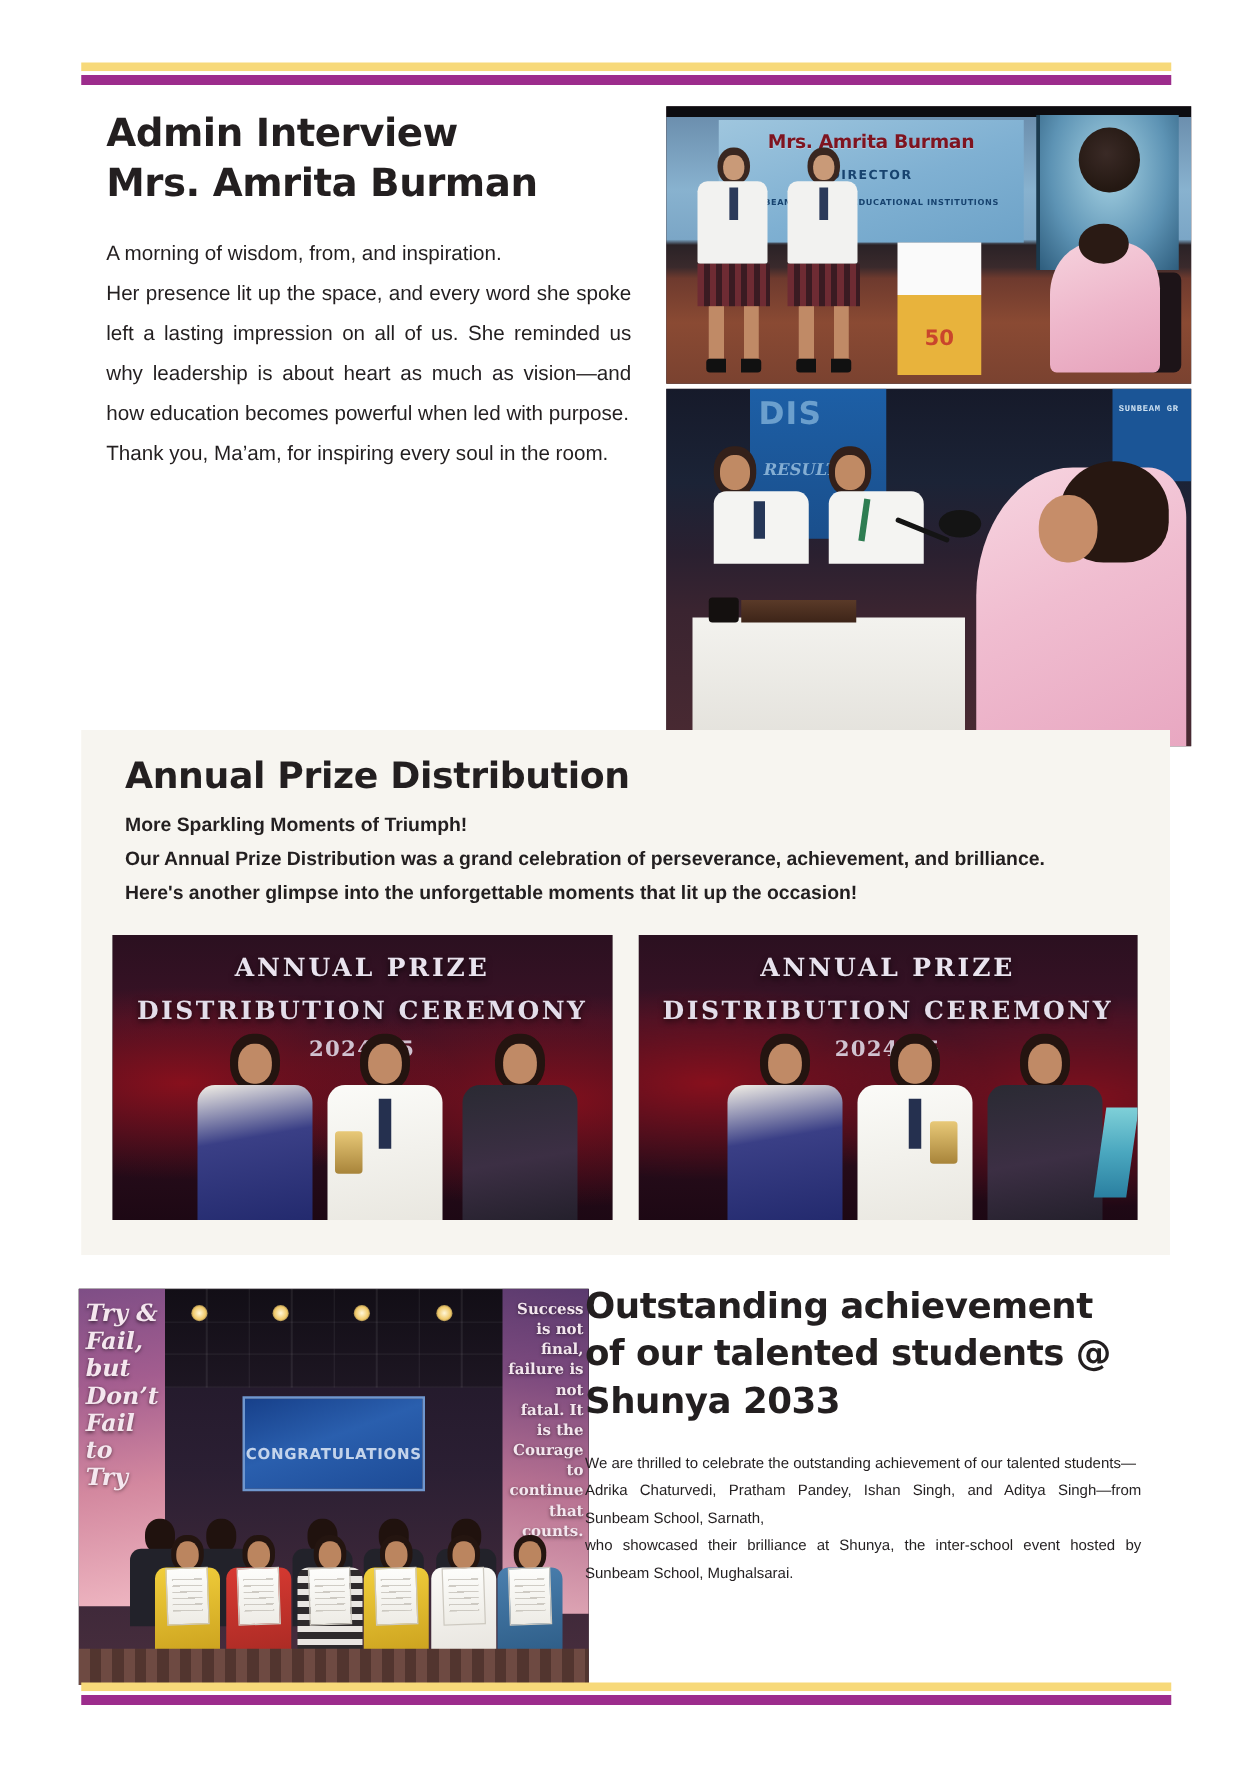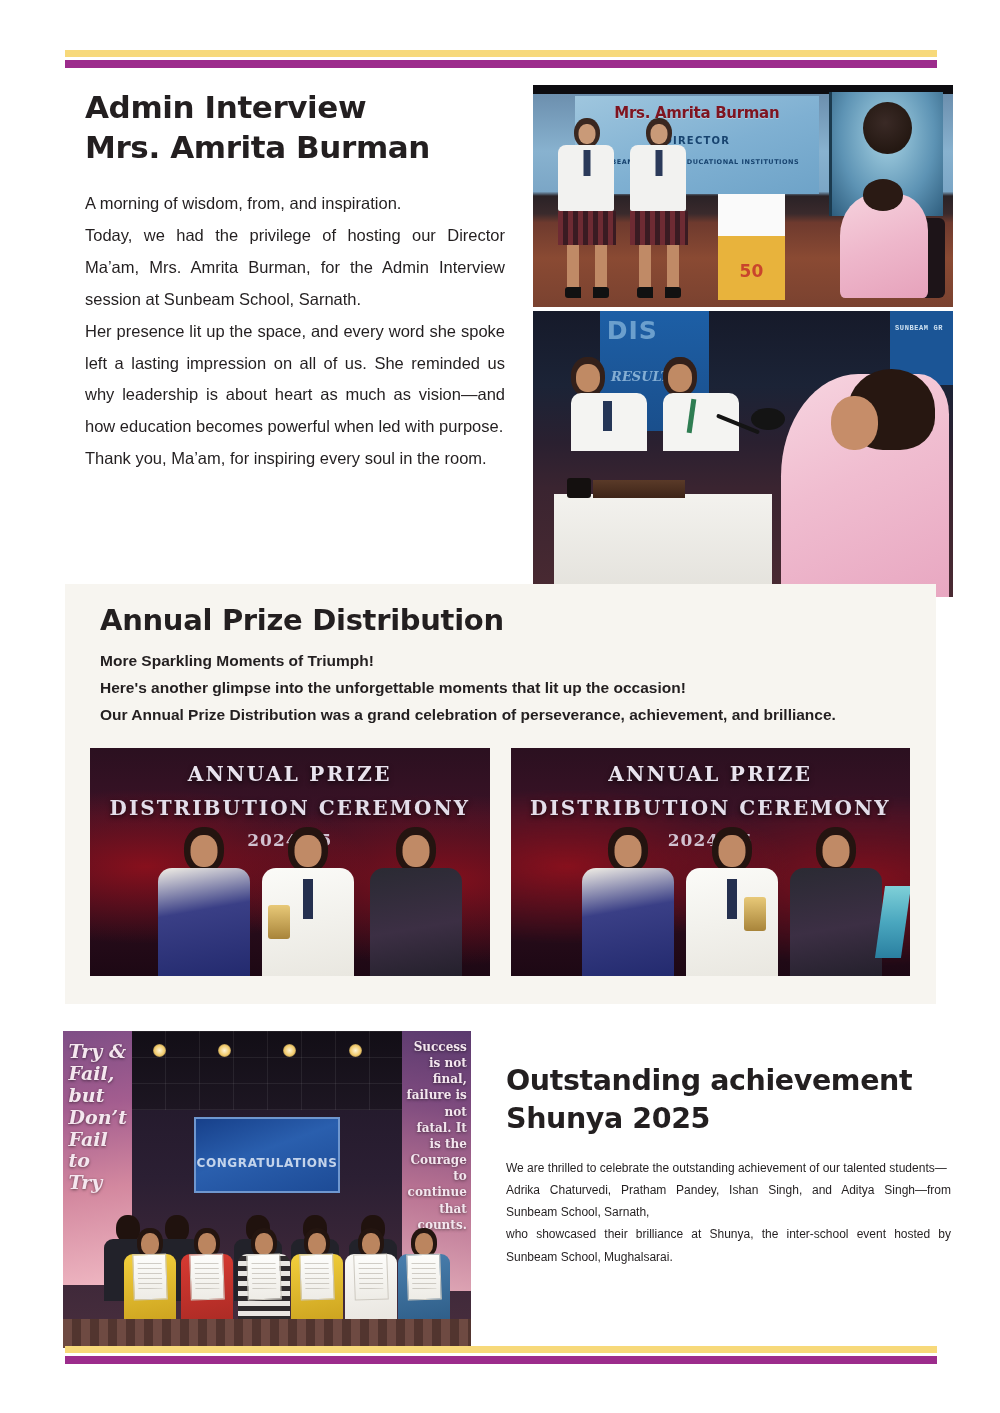--- a/index.html
+++ b/index.html
@@ -104,23 +104,22 @@
     height: 310px;
   }
   .shunya-photo {
     position: absolute;
     left: 63px; top: 5px;
     width: 408px;
     height: 317px;
   }
   .shunya-text {
     position: absolute;
-    left: 506px; top: 0px;
+    left: 468px; top: 0px;
     width: 445px;
-    margin-top: 36px;
   }
   .shunya-title {
     font-family: "DejaVu Sans", sans-serif;
     font-weight: 700;
     font-size: 28.5px;
     line-height: 1.33;
     letter-spacing: -0.4px;
     color: #231F20;
   }
   .shunya-body {
@@ -403,21 +402,20 @@
 
 <div class="sec-admin">
 
   <div class="admin-text">
     <div class="admin-title">
       <div>Admin Interview</div>
       <div>Mrs. Amrita Burman</div>
     </div>
     <div class="admin-body">
       <p>A morning of wisdom, from, and inspiration.</p>
-      <p>Today, we had the privilege of hosting our Director Ma’am, Mrs. Amrita Burman, for the Admin Interview session at Sunbeam School, Sarnath.</p>
       <p>Her presence lit up the space, and every word she spoke left a lasting impression on all of us. She reminded us why leadership is about heart as much as vision—and how education becomes powerful when led with purpose.</p>
       <p class="lastline">Thank you, Ma’am, for inspiring every soul in the room.</p>
     </div>
   </div>
 
   <div class="admin-photos">
 
     <div class="photo photo-1">
       <div class="ph1-bg"></div>
       <div class="ph1-banner">
@@ -495,22 +493,22 @@
       <div class="ph2-mic"></div>
     </div>
 
   </div>
 </div>
 
 <div class="sec-prize">
   <div class="prize-title">Annual Prize Distribution</div>
   <div class="prize-lines">
     <div>More Sparkling Moments of Triumph!</div>
+    <div>Our Annual Prize Distribution was a grand celebration of perseverance, achievement, and brilliance.</div>
     <div>Here's another glimpse into the unforgettable moments that lit up the occasion!</div>
-    <div>Our Annual Prize Distribution was a grand celebration of perseverance, achievement, and brilliance.</div>
   </div>
 
   <div class="prize-photos">
 
     <div class="photo">
       <div class="phP-bg"></div>
       <div class="phP-t1">ANNUAL PRIZE</div>
       <div class="phP-t2">DISTRIBUTION CEREMONY</div>
       <div class="phP-t3">2024-25</div>
 
@@ -662,21 +660,22 @@
           </div>
       </div>
     </div>
 
     <div class="phS-floor"></div>
   </div>
 
   <div class="shunya-text">
     <div class="shunya-title">
       <div>Outstanding achievement</div>
-      <div>Shunya 2025</div>
+      <div>of our talented students @</div>
+      <div>Shunya 2033</div>
     </div>
     <div class="shunya-body">
       <p>We are thrilled to celebrate the outstanding achievement of our talented students—</p>
       <p>Adrika Chaturvedi, Pratham Pandey, Ishan Singh, and Aditya Singh—from Sunbeam School, Sarnath,</p>
       <p>who showcased their brilliance at Shunya, the inter-school event hosted by Sunbeam School, Mughalsarai.</p>
     </div>
   </div>
 
 </div>
 

